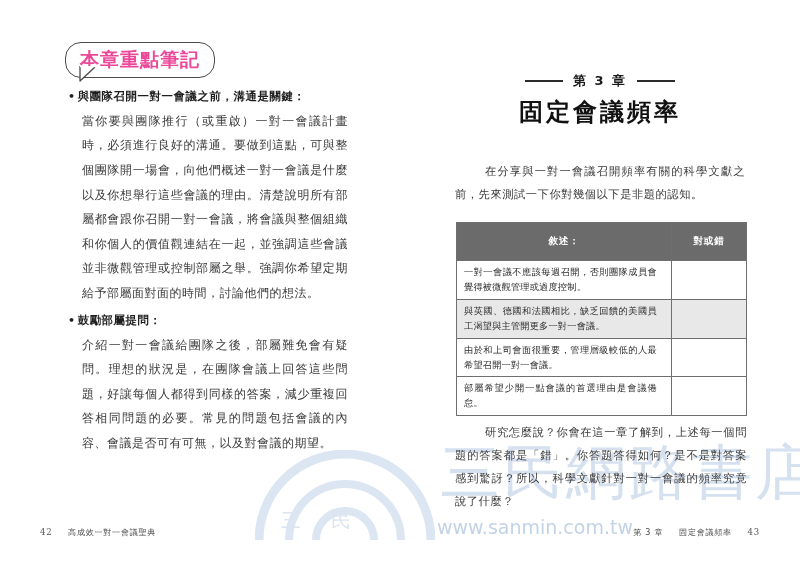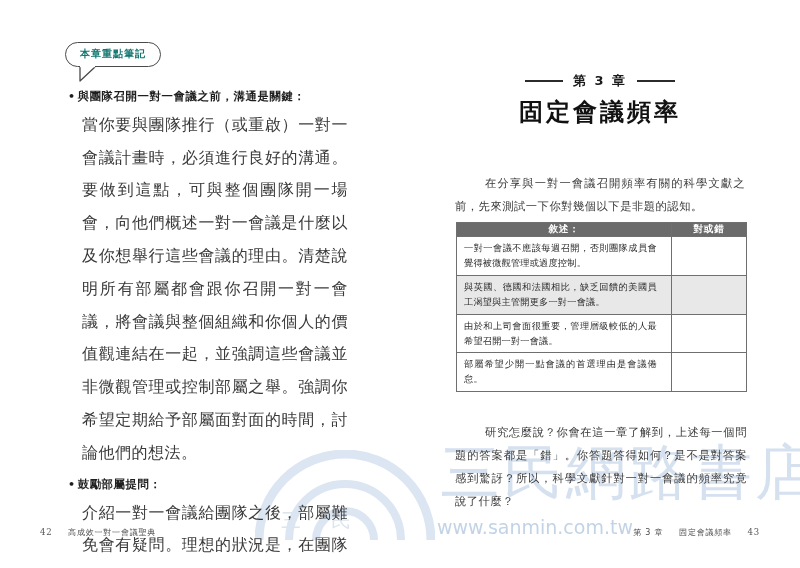--- a/index.html
+++ b/index.html
@@ -82,22 +82,22 @@
   .callout-wrap {
     position: absolute;
     left: 65px;
     top: 42px;
     z-index: 12;
   }
   .callout {
     border: 1.3px solid #4a4a4a;
     border-radius: 16px;
     padding: 5px 14px 6px 14px;
-    font-size: 10px;
-    color: #0f766e;
+    font-size: 19px;
+    color: #ec4899;
     letter-spacing: 1px;
     font-weight: 700;
     font-family: "DejaVu Serif", "Liberation Serif", serif;
     background: #fff;
     white-space: nowrap;
     line-height: 1.2;
   }
   .callout-tail {
     position: absolute;
     left: 14px;
@@ -122,21 +122,21 @@
     text-indent: -9px;
     padding-left: 9px;
     font-family: "DejaVu Sans", "Liberation Sans", sans-serif;
   }
   .bullet-head::before {
     content: "\2022";
     font-size: 11px;
     margin-right: 2px;
   }
   .bullet-para {
-    font-size: 16px;
+    font-size: 12px;
     color: #3a3a3a;
     line-height: 2.05;
     letter-spacing: .5px;
     text-align: justify;
     padding-left: 14px;
     margin-top: 1px;
     font-family: "DejaVu Serif", "Liberation Serif", serif;
   }
 
   
@@ -172,21 +172,21 @@
     font-size: 24px;
     font-weight: 700;
     letter-spacing: 3px;
     color: #111;
     font-family: "DejaVu Sans", "Liberation Sans", sans-serif;
   }
 
   .intro-para {
     position: absolute;
     left: 55px;
-    top: 172px;
+    top: 160px;
     width: 290px;
     font-size: 11.3px;
     line-height: 2.05;
     letter-spacing: .5px;
     color: #3a3a3a;
     text-align: justify;
     text-indent: 30px;
     font-family: "DejaVu Serif", "Liberation Serif", serif;
   }
 
@@ -205,21 +205,21 @@
     border: 1px solid #6f6f6f;
     vertical-align: middle;
   }
   .quiz-table thead th {
     background: #6b6b6b;
     color: #ffffff;
     font-size: 9.6px;
     font-weight: 700;
     letter-spacing: .8px;
     text-align: center;
-    padding: 0 2px;
+    padding: 12px 2px;
     font-family: "DejaVu Sans", "Liberation Sans", sans-serif;
   }
   .col-stmt { width: 215px; }
   .col-ans  { width: 75px;  }
   .quiz-table td.stmt {
     font-size: 9.2px;
     line-height: 1.62;
     letter-spacing: .2px;
     color: #2c2c2c;
     padding: 4px 14px 4px 7px;

